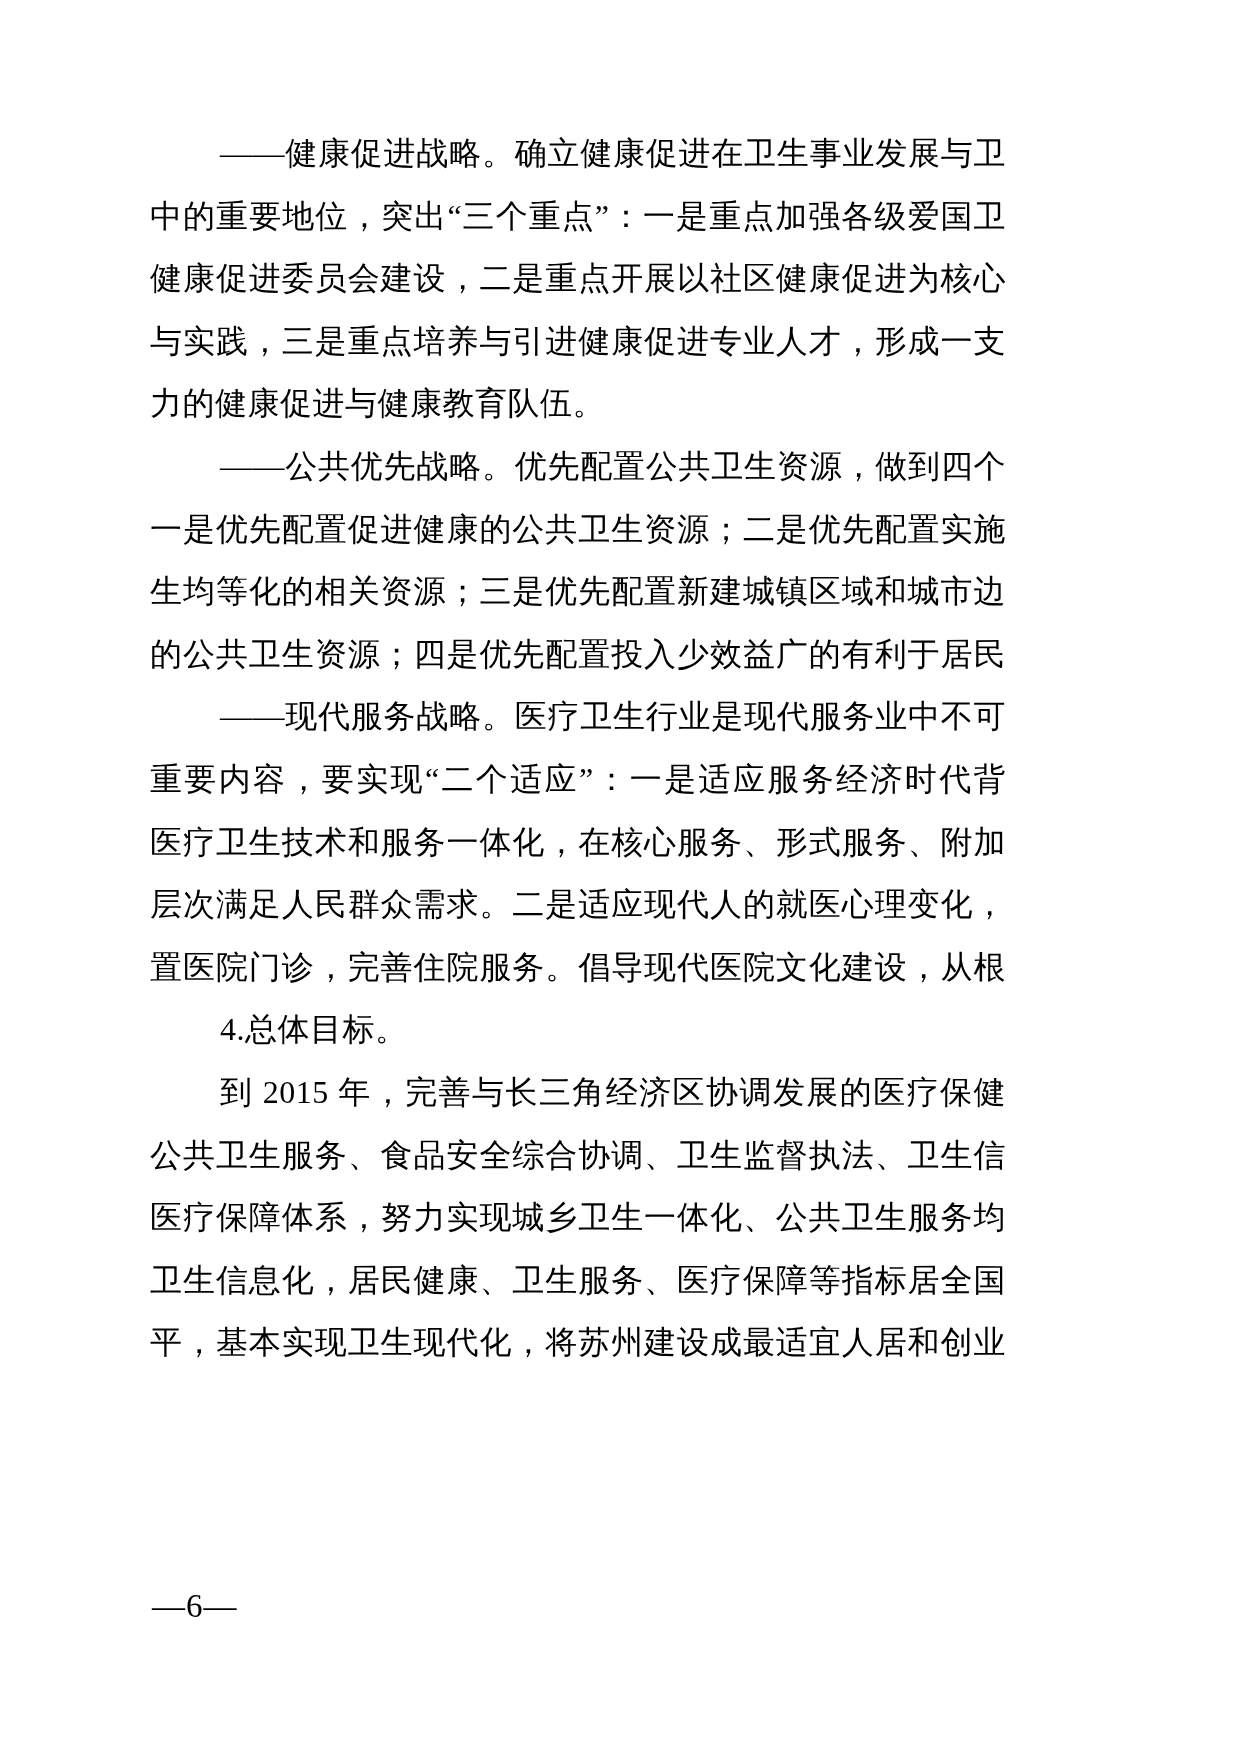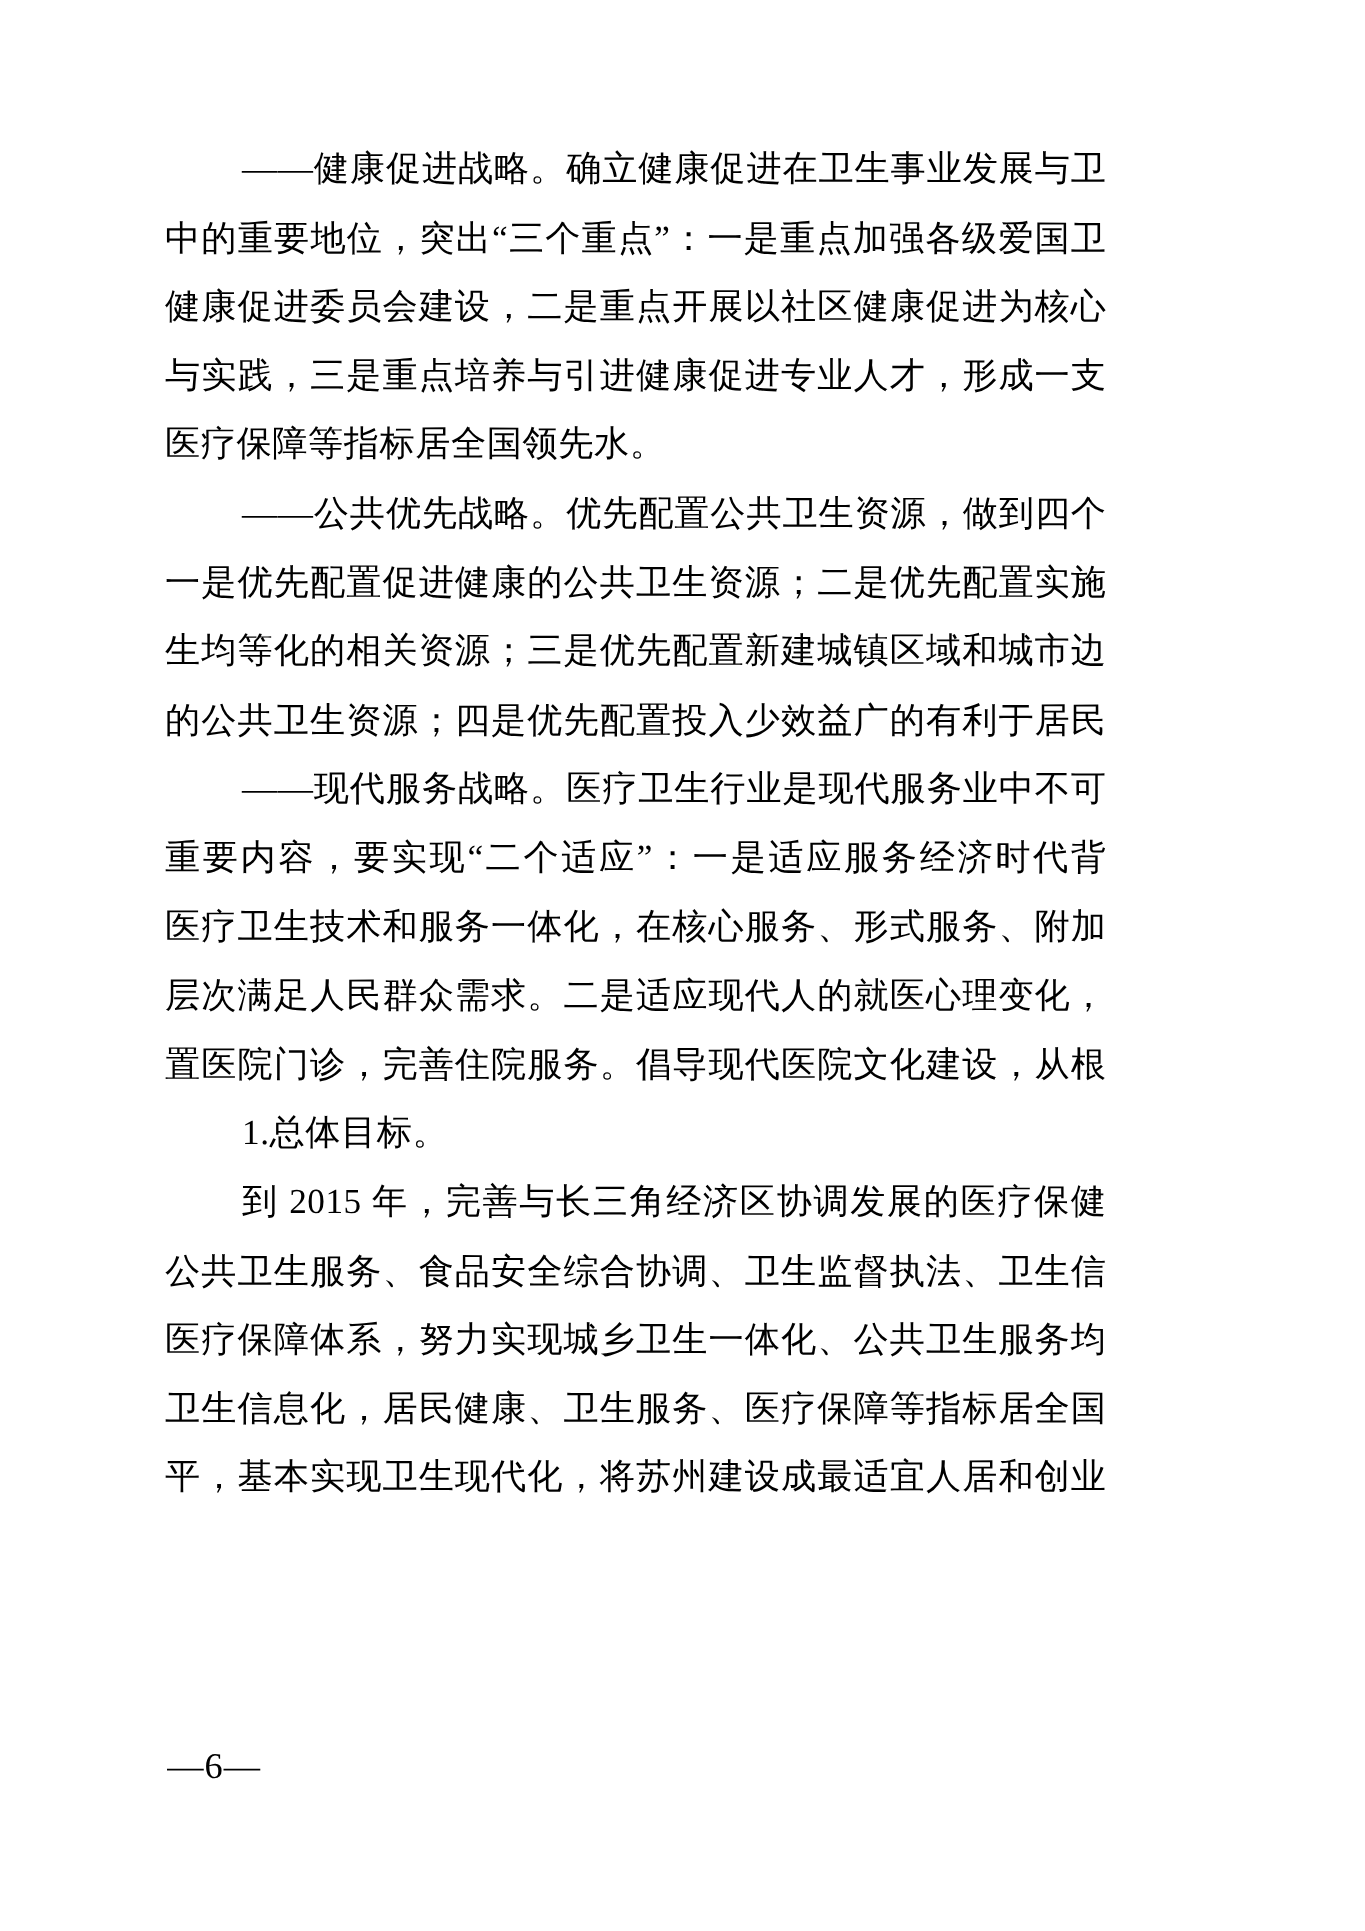--- a/index.html
+++ b/index.html
@@ -56,41 +56,41 @@
 <body>
 
 <div class="page">
   <div class="text-block">
 
     <div class="para">
       <div class="line indent full">——健康促进战略。确立健康促进在卫生事业发展与卫生管理</div>
       <div class="line full">中的重要地位，突出“三个重点”：一是重点加强各级爱国卫生和</div>
       <div class="line full">健康促进委员会建设，二是重点开展以社区健康促进为核心的研究</div>
       <div class="line full">与实践，三是重点培养与引进健康促进专业人才，形成一支坚强有</div>
-      <div class="line">医疗保障等指标居全国领先水。</div>
+      <div class="line">力的健康促进与健康教育队伍。</div>
     </div>
 
     <div class="para">
       <div class="line indent full">——公共优先战略。优先配置公共卫生资源，做到四个优先：</div>
       <div class="line full">一是优先配置促进健康的公共卫生资源；二是优先配置实施公共卫</div>
       <div class="line full">生均等化的相关资源；三是优先配置新建城镇区域和城市边缘地带</div>
       <div class="line full">的公共卫生资源；四是优先配置投入少效益广的有利于居民身心健</div>
     </div>
 
     <div class="para">
       <div class="line indent full">——现代服务战略。医疗卫生行业是现代服务业中不可或缺的</div>
       <div class="line full">重要内容，要实现“二个适应”：一是适应服务经济时代背景，使</div>
       <div class="line full">医疗卫生技术和服务一体化，在核心服务、形式服务、附加服务等</div>
       <div class="line full">层次满足人民群众需求。二是适应现代人的就医心理变化，科学设</div>
       <div class="line full">置医院门诊，完善住院服务。倡导现代医院文化建设，从根本上提</div>
     </div>
 
 
     <div class="para">
-      <div class="line indent">1.总体目标。</div>
+      <div class="line indent">4.总体目标。</div>
     </div>
 
     <div class="para">
       <div class="line indent full">到 2015 年，完善与长三角经济区协调发展的医疗保健服务、</div>
       <div class="line full">公共卫生服务、食品安全综合协调、卫生监督执法、卫生信息化和</div>
       <div class="line full">医疗保障体系，努力实现城乡卫生一体化、公共卫生服务均等化和</div>
       <div class="line full">卫生信息化，居民健康、卫生服务、医疗保障等指标居全国领先水</div>
       <div class="line full">平，基本实现卫生现代化，将苏州建设成最适宜人居和创业的健康</div>
     </div>
 

